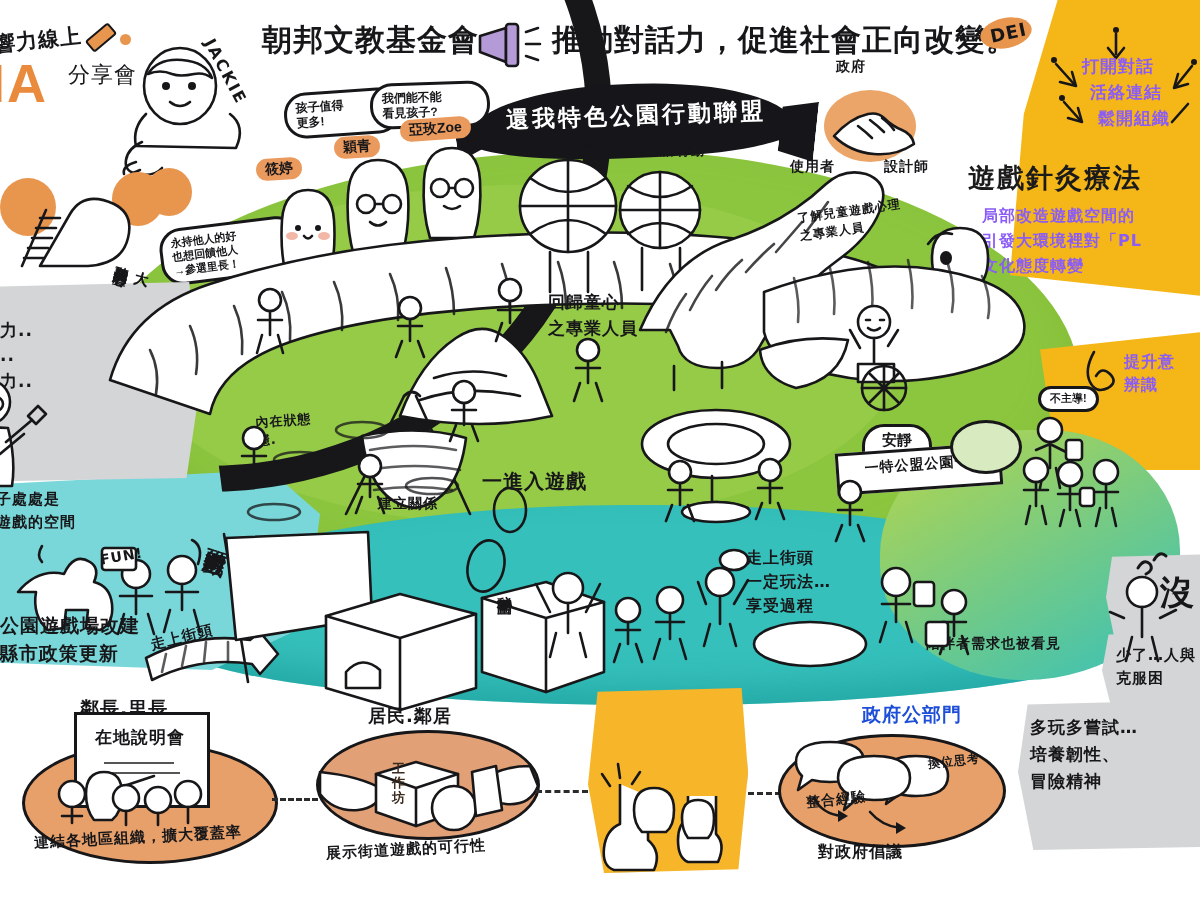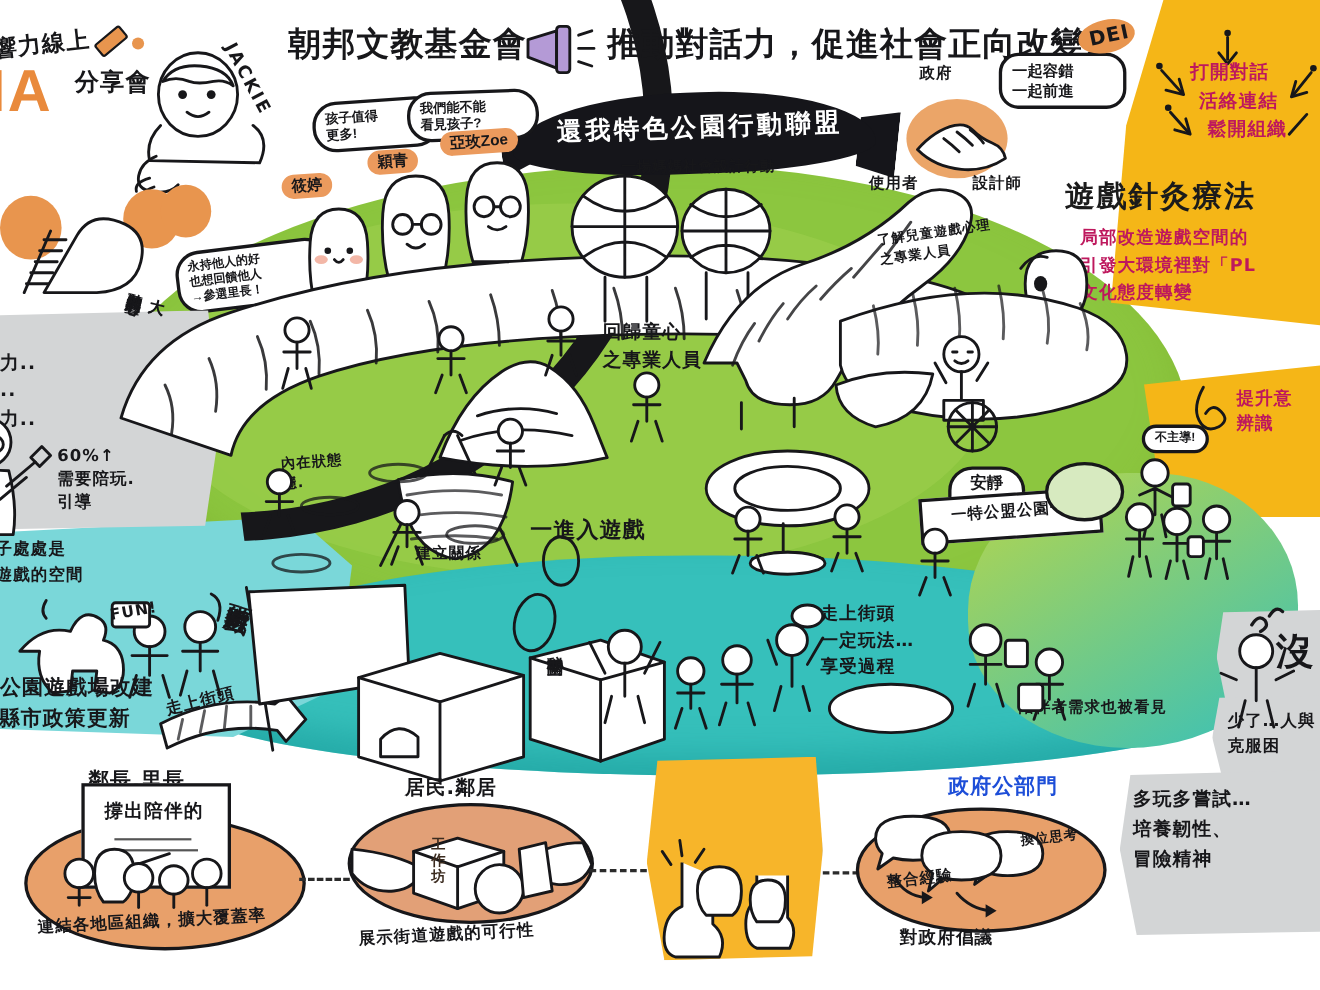--- a/index.html
+++ b/index.html
@@ -75,21 +75,21 @@
   .bubble:after{
     content:"";position:absolute;width:0;height:0;
   }
   .tag-orange{
     background:#eb9a5d;border-radius:14px;padding:2px 9px;font-size:14px;font-weight:700;color:#17171a;
     transform:rotate(-4deg);
   }
   .label-cn{font-size:14px;font-weight:700;color:#17171a;}
   .small-cn{font-size:12px;font-weight:700;color:#17171a;line-height:1.3;}
   .yellow-head{font-size:27px;font-weight:700;color:#1b1b1b;letter-spacing:2px;}
-  .yellow-body{font-size:14px;font-weight:700;color:#be185d;line-height:1.45;}
+  .yellow-body{font-size:14px;font-weight:700;color:#8b5cf6;line-height:1.45;}
   .white-on-dark{color:#fff;font-size:23px;font-weight:700;letter-spacing:3px;}
   .orange-logo{font-size:54px;font-weight:700;color:#e98a3c;letter-spacing:2px;}
 
   
   .ell{
     position:absolute;border:3px solid #17171a;border-radius:50%;
     background:#e8a06a;
   }
   .ell.light{background:#e2a077;}
   .dashed{
@@ -112,21 +112,21 @@
   <div class="blob teal-band"></div>
   <div class="blob teal-left"></div>
   <div class="blob yellow-tr"></div>
   <div class="blob yellow-mid-right"></div>
   <div class="abs black-arc"></div>
 
   <div class="abs" style="left:880px;top:430px;width:300px;height:250px;background:linear-gradient(150deg,#b9d649,#36c0bb);border-radius:50% 46% 54% 50%/52% 50% 50% 48%;"></div>
 
   <div class="abs hand" style="left:-6px;top:26px;font-size:21px;font-weight:700;color:#17171a;transform:rotate(-6deg);">響力線上</div>
   <div class="abs orange-logo" style="left:-10px;top:52px;">IA</div>
-  <div class="abs hand" style="left:68px;top:60px;font-size:22px;font-weight:700;color:#17171a;">分享會</div>
+  <div class="abs hand" style="left:68px;top:60px;font-size:22px;font-weight:400;color:#17171a;">分享會</div>
   <div class="abs" style="left:86px;top:30px;width:26px;height:11px;background:#e8954e;border:2px solid #17171a;border-radius:3px;transform:rotate(-40deg);"></div>
   <div class="abs" style="left:120px;top:34px;width:11px;height:11px;background:#e8954e;border-radius:50%;"></div>
 
   <svg class="abs" width="200" height="160" style="left:118px;top:44px;">
     <ellipse class="stf" cx="62" cy="42" rx="36" ry="38"></ellipse>
     <path class="st" d="M30 30 q10 -16 34 -14 q24 2 30 18 q-8 -6 -18 -4 q-14 3 -22 0 q-12 -5 -24 0 z" fill="#17171a"></path>
     <circle cx="48" cy="42" r="4" fill="#17171a"></circle>
       <circle cx="74" cy="42" r="4" fill="#17171a"></circle>
     <path class="st" d="M52 58 q10 8 20 0"></path>
     <path class="st" d="M28 70 q-14 14 -10 32 l100 2 q10 -22 -6 -34"></path>
@@ -187,22 +187,20 @@
   </svg>
 
   <div class="abs label-cn hand" style="left:836px;top:58px;">政府</div>
   <div class="abs" style="left:824px;top:90px;width:92px;height:72px;background:#e8954e;border-radius:50%;opacity:.85;"></div>
   <svg class="abs" width="110" height="86" style="left:818px;top:84px;">
     <path class="stf" d="M16 52 q16 -18 34 -22 q10 -2 16 4 q8 8 18 12 q10 4 12 14 q-18 12 -40 10 q-24 -2 -40 -18z"></path>
     <path class="st" d="M40 42 q8 6 14 12 M52 36 q8 6 14 12 M64 34 q8 6 12 12"></path>
   </svg>
   <div class="abs label-cn hand" style="left:790px;top:158px;">使用者</div>
   <div class="abs label-cn hand" style="left:884px;top:158px;">設計師</div>
-  <div class="abs bubble" style="left:908px;top:48px;width:92px;font-size:14px;white-space:pre-line;border-radius:18px;">一起容錯
-一起前進</div>
   <div class="abs" style="left:980px;top:18px;width:52px;height:30px;background:#e8954e;border-radius:50%;transform:rotate(-12deg);"></div>
   <div class="abs hand" style="left:990px;top:22px;font-size:18px;font-weight:700;color:#17171a;transform:rotate(-12deg);letter-spacing:1px;">DEI</div>
 
   <svg class="abs" width="170" height="120" style="left:1040px;top:28px;">
     <path class="st" d="M76 6 L76 26" stroke-width="3"></path>
       <path class="st" d="M68 20 L76 30 L84 20" stroke-width="3"></path>
     <circle cx="76" cy="2" r="3" fill="#17171a"></circle>
     <path class="st" d="M16 36 L34 56" stroke-width="3"></path>
       <path class="st" d="M20 54 L36 58 L32 44" stroke-width="3"></path>
     <circle cx="14" cy="32" r="3" fill="#17171a"></circle>
@@ -251,23 +249,20 @@
         <path d="M84 70 v24 M72 78 h24 M78 94 l-4 18 M90 94 l4 18"></path>
       <rect class="stf" x="58" y="74" width="14" height="18" rx="3"></rect>
     </g>
   </svg>
 
   <div class="abs grey-note" style="left:-70px;top:282px;width:270px;height:200px;"></div>
   <div class="abs small-cn hand" style="left:-54px;top:292px;width:180px;white-space:pre-line;font-size:17px;line-height:1.5;">戲機會
 …想像力..
 創造力..
 表達能力..</div>
-  <div class="abs small-cn hand" style="left:52px;top:404px;width:120px;white-space:pre-line;font-size:15px;line-height:1.4;">60%↑
-需要陪玩.
-引導</div>
   <svg class="abs" width="110" height="130" style="left:-46px;top:376px;">
     <circle class="stf" cx="34" cy="26" r="22"></circle>
     <circle class="st" cx="22" cy="28" r="7" fill="#fff"></circle>
       <circle class="st" cx="42" cy="28" r="7" fill="#fff"></circle>
     <path class="st" d="M29 28 h6"></path>
     <path class="stf" d="M12 50 q-6 38 0 60 l46 0 q4 -26 -4 -58z"></path>
     <path class="st" d="M52 66 l26 -22 M46 78 l24 -20"></path>
     <path class="st" d="M74 40 l10 -10 l8 8 l-10 10z"></path>
   </svg>
 
@@ -502,21 +497,21 @@
     <g class="st">
       <circle class="stf" cx="34" cy="44" r="15"></circle>
         <path d="M34 59 v30 M16 70 l-14 -6 M52 70 l16 -8 M24 89 l-6 24 M44 89 l6 24"></path>
       <path d="M30 20 q6 -10 12 -4 q4 6 -4 10 M46 12 q6 -10 12 -4" stroke-width="3"></path>
     </g>
   </svg>
 
   <div class="ell" style="left:22px;top:742px;width:250px;height:116px;"></div>
   <div class="abs hand" style="left:80px;top:696px;font-size:19px;color:#17171a;">鄰長.里長</div>
   <div class="abs" style="left:74px;top:712px;width:130px;height:90px;background:#fff;border:3px solid #17171a;"></div>
-  <div class="abs hand" style="left:82px;top:726px;width:116px;text-align:center;font-size:17px;color:#17171a;">撐出陪伴的</div>
+  <div class="abs hand" style="left:82px;top:726px;width:116px;text-align:center;font-size:17px;color:#17171a;">在地說明會</div>
   <div class="abs" style="left:104px;top:762px;width:70px;border-top:2px solid #555;"></div>
   <div class="abs" style="left:98px;top:772px;width:82px;border-top:2px solid #555;"></div>
   <svg class="abs" width="180" height="80" style="left:62px;top:742px;">
     <g class="st">
       <path class="stf" d="M24 52 q0 -22 18 -22 q18 0 18 22 q0 18 -10 26 l-18 0 q-8 -10 -8 -26z" fill="#fff"></path>
       <path d="M56 46 l36 -12"></path>
       <circle class="stf" cx="10" cy="52" r="13"></circle>
         <path d="M10 65 v16 M0 74 h20"></path>
       <circle class="stf" cx="64" cy="56" r="13"></circle>
         <path d="M64 69 v14"></path>

